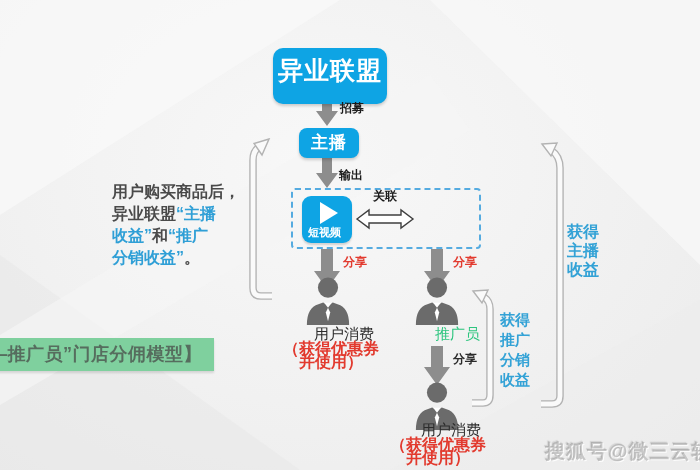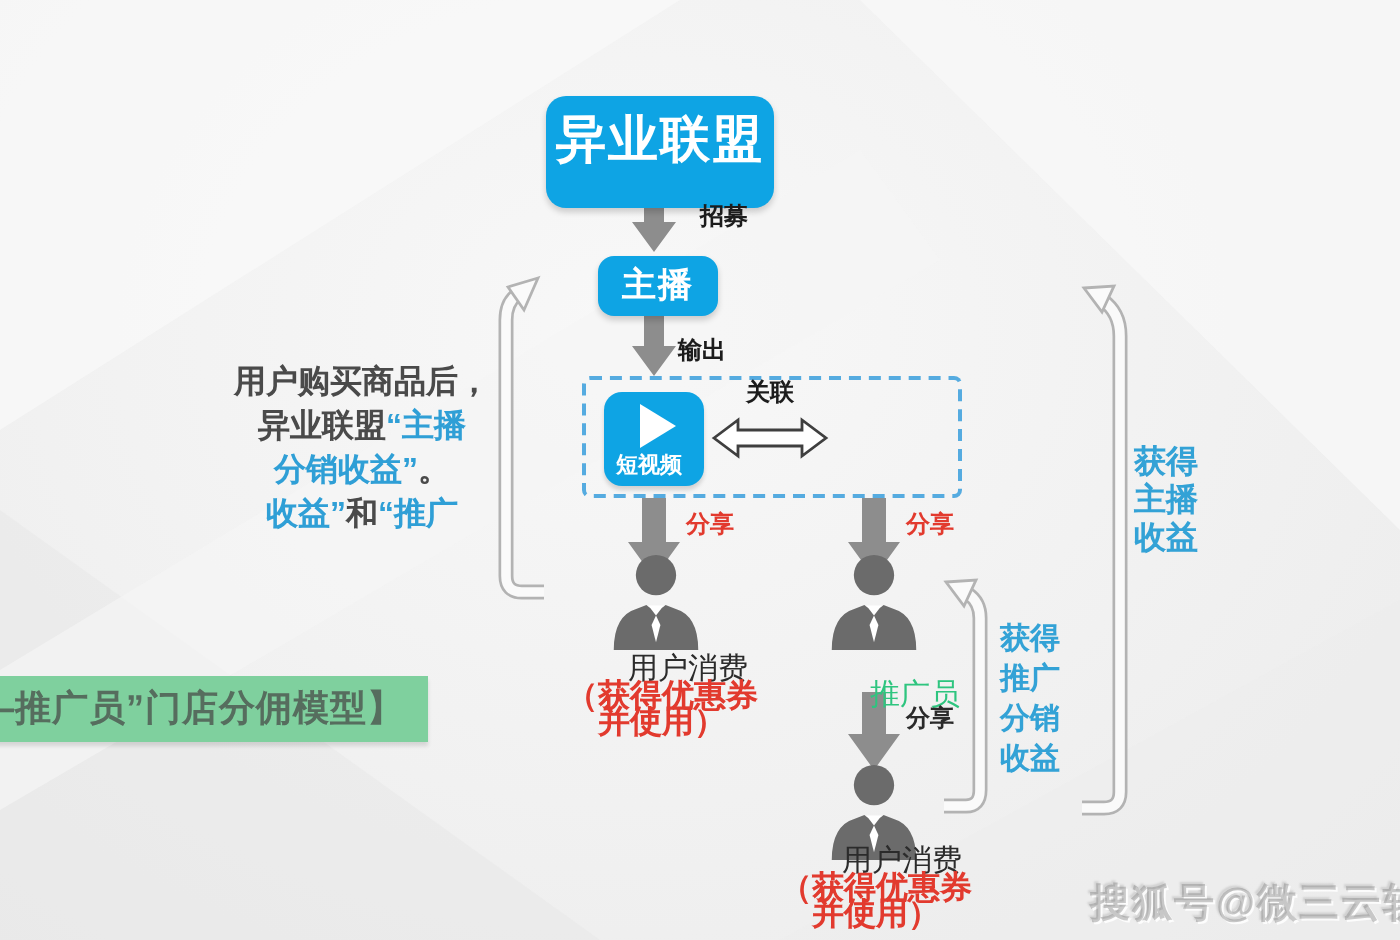--- a/index.html
+++ b/index.html
@@ -18,23 +18,23 @@
   .flow-label{font-size:12px;font-weight:bold;color:#1c1c1c;}
   .share-red{font-size:12px;font-weight:bold;color:#e23a2e;}
   .share-dark{font-size:12px;font-weight:bold;color:#2a2a2a;}
   .dashed-box{left:291px;top:188px;width:186px;height:57px;border:2px dashed #55abe0;border-radius:4px;}
   .play-icon{left:302px;top:196px;width:50px;height:47px;background:#0ea4e4;border-radius:9px;box-shadow:0 2px 2px rgba(0,0,0,.15);}
   .play-icon svg{display:block;margin:4px auto 0;}
   .icon-label{position:absolute;left:0;right:11px;bottom:3px;text-align:right;color:#fff;font-size:11px;font-weight:bold;}
   .store-icon{left:411px;top:191px;width:52px;height:53px;}
   .person{width:48px;height:48px;}
   .p-label{font-size:15px;font-weight:normal;color:#2b2b2b;text-align:right;width:86px;}
-  .p-label.green{color:#2ec57f;margin-top:13px;}
+  .p-label.green{color:#2ec57f;}
   .coupon-note{font-size:16px;font-weight:bold;color:#e23a2e;text-align:center;width:96px;line-height:13px;}
-  .left-note{left:112px;top:181px;width:138px;text-align:center;font-size:16px;font-weight:bold;color:#4a4a4a;line-height:22px;}
+  .left-note{left:112px;top:181px;width:138px;text-align:left;font-size:16px;font-weight:bold;color:#4a4a4a;line-height:22px;}
   .left-note .b{color:#2f9fd6;}
   .banner{left:-88px;top:338px;height:33px;line-height:33px;padding:0 12px;background:#7fd09e;
     color:#566d5e;font-size:18px;font-weight:bold;white-space:nowrap;letter-spacing:.5px;box-shadow:0 2px 2px rgba(0,0,0,.12);}
   .r-note{color:#33a2d6;font-weight:bold;}
   .r-note-anchor{left:567px;top:222px;font-size:16px;line-height:19px;}
   .r-note-promo{left:500px;top:310px;font-size:15px;line-height:20px;}
   .watermark{left:545px;top:438px;font-size:20px;font-weight:bold;white-space:nowrap;
     color:rgba(125,125,125,.40);text-shadow:1px 1px 0 rgba(255,255,255,.85),-1px -1px 1px rgba(90,90,90,.18);letter-spacing:1px;}
 </style>
 </head>
@@ -70,21 +70,21 @@
       <polygon points="473,291 488,290 482,303" fill="#fafafa" stroke="#b3b3b3" stroke-width="1.4"></polygon>
 
       <path d="M541 404 H552 Q560 404 560 396 V168 Q560 156 551 150" fill="none" stroke="#b3b3b3" stroke-width="7.5" stroke-linejoin="round"></path>
       <path d="M541 404 H552 Q560 404 560 396 V168 Q560 156 551 150" fill="none" stroke="#fafafa" stroke-width="4.8"></path>
       <polygon points="542,144 557,143 551,156" fill="#fafafa" stroke="#b3b3b3" stroke-width="1.4"></polygon>
     </g>
   </svg>
 
 
   <div class="abs blue-box alliance">异业联盟</div>
-  <div class="abs flow-label" style="left:350px;top:100px;">招募</div>
+  <div class="abs flow-label" style="left:340px;top:100px;">招募</div>
 
   <div class="abs blue-box anchor">主播</div>
   <div class="abs flow-label" style="left:339px;top:167px;">输出</div>
 
   <div class="abs dashed-box"></div>
 
   <div class="abs play-icon">
     <svg width="30" height="26" viewBox="0 0 30 26">
       <polygon points="8,2 8,24 26,13" fill="#ffffff"></polygon>
     </svg>
@@ -126,22 +126,22 @@
   </svg>
   <div class="abs p-label" style="left:395px;top:421px;">用户消费</div>
   <div class="abs coupon-note" style="left:390px;top:438px;">
     <div>（获得优惠券</div>
     <div>并使用）</div>
   </div>
 
   <div class="abs left-note">
     <div>用户购买商品后，</div>
     <div><span>异业联盟</span><span class="b">“主播</span></div>
+    <div><span class="b">收益”</span><span>和</span><span class="b">“推广</span></div>
     <div><span class="b">分销收益”</span><span>。</span></div>
-    <div><span class="b">收益”</span><span>和</span><span class="b">“推广</span></div>
   </div>
 
   <div class="abs banner">【“主播—推广员”门店分佣模型】</div>
 
   <div class="abs r-note r-note-anchor">
     <div>获得</div>
     <div>主播</div>
     <div>收益</div>
   </div>
   <div class="abs r-note r-note-promo">

